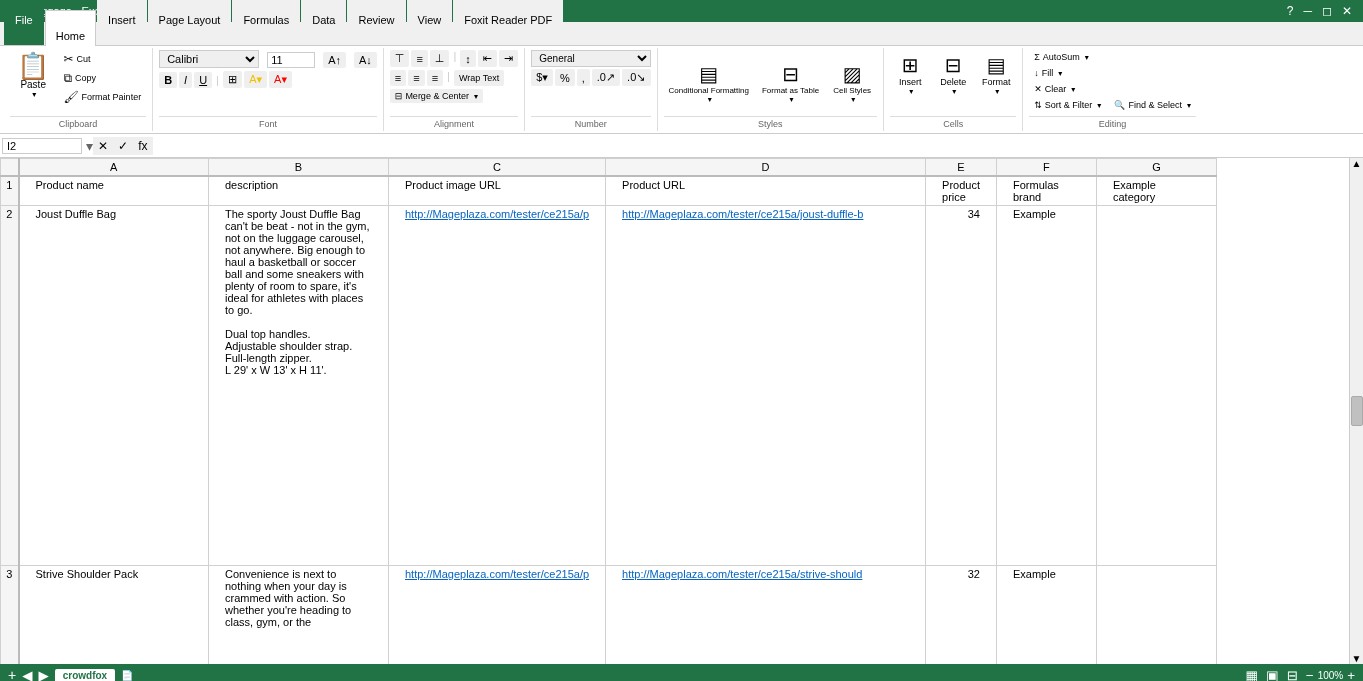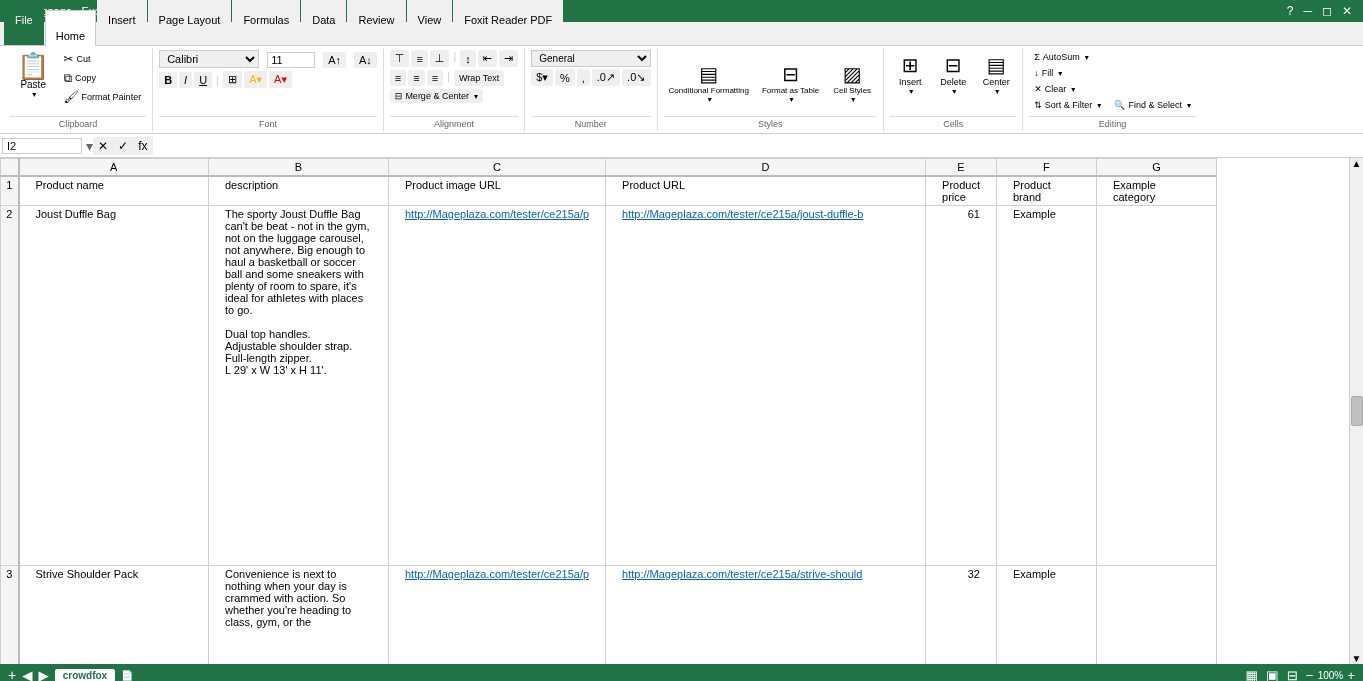--- a/index.html
+++ b/index.html
@@ -409,21 +409,21 @@
         <span>Insert</span>
         <span class="dd-arrow">▾</span>
       </div>
       <div class="ribbon-btn">
         <span style="font-size:20px;">⊟</span>
         <span>Delete</span>
         <span class="dd-arrow">▾</span>
       </div>
       <div class="ribbon-btn">
         <span style="font-size:20px;">▤</span>
-        <span>Center</span>
+        <span>Format</span>
         <span class="dd-arrow">▾</span>
       </div>
     </div>
     <div class="ribbon-group-label">Cells</div>
   </div>
 
   <div class="ribbon-group editing-group">
     <div class="ribbon-group-content" style="flex-direction:column;gap:2px;">
       <div class="ribbon-btn-sm">
         <span>Σ</span>
@@ -495,36 +495,36 @@
       </thead>
       <tbody>
 
         <tr>
           <th class="row-h">1</th>
           <td>Product name</td>
           <td>description</td>
           <td>Product image URL</td>
           <td>Product URL</td>
           <td>Product price</td>
-          <td>Product brand</td>
+          <td>Formulas brand</td>
           <td>Example category</td>
         </tr>
 
         <tr style="height:360px;">
           <th class="row-h">2</th>
           <td>Joust Duffle Bag</td>
           <td style="white-space:pre-wrap;font-size:11px;">The sporty Joust Duffle Bag can't be beat - not in the gym, not on the luggage carousel, not anywhere. Big enough to haul a basketball or soccer ball and some sneakers with plenty of room to spare, it's ideal for athletes with places to go.
 
 Dual top handles.
 Adjustable shoulder strap.
 Full-length zipper.
 L 29' x W 13' x H 11'.</td>
           <td class="link-cell">http://Mageplaza.com/tester/ce215a/p</td>
           <td class="link-cell">http://Mageplaza.com/tester/ce215a/joust-duffle-b</td>
-          <td class="number-cell">61</td>
+          <td class="number-cell">34</td>
           <td>Example</td>
           <td></td>
         </tr>
 
         <tr style="height:100px;">
           <th class="row-h">3</th>
           <td>Strive Shoulder Pack</td>
           <td style="white-space:pre-wrap;">Convenience is next to nothing when your day is crammed with action. So whether you're heading to class, gym, or the</td>
           <td class="link-cell">http://Mageplaza.com/tester/ce215a/p</td>
           <td class="link-cell">http://Mageplaza.com/tester/ce215a/strive-should</td>

